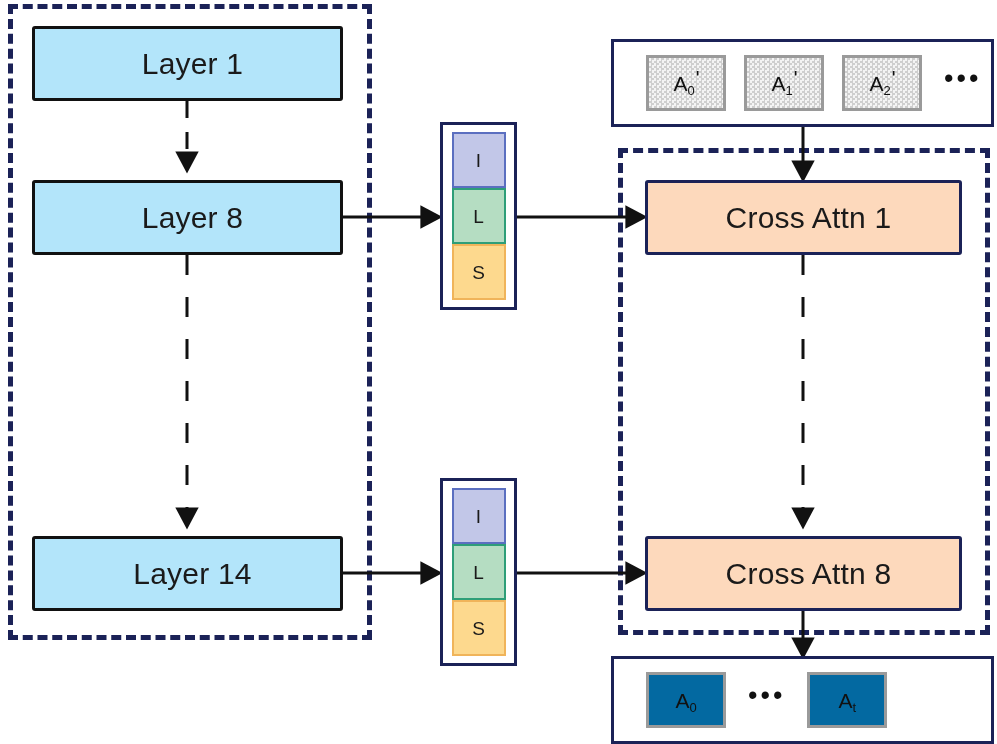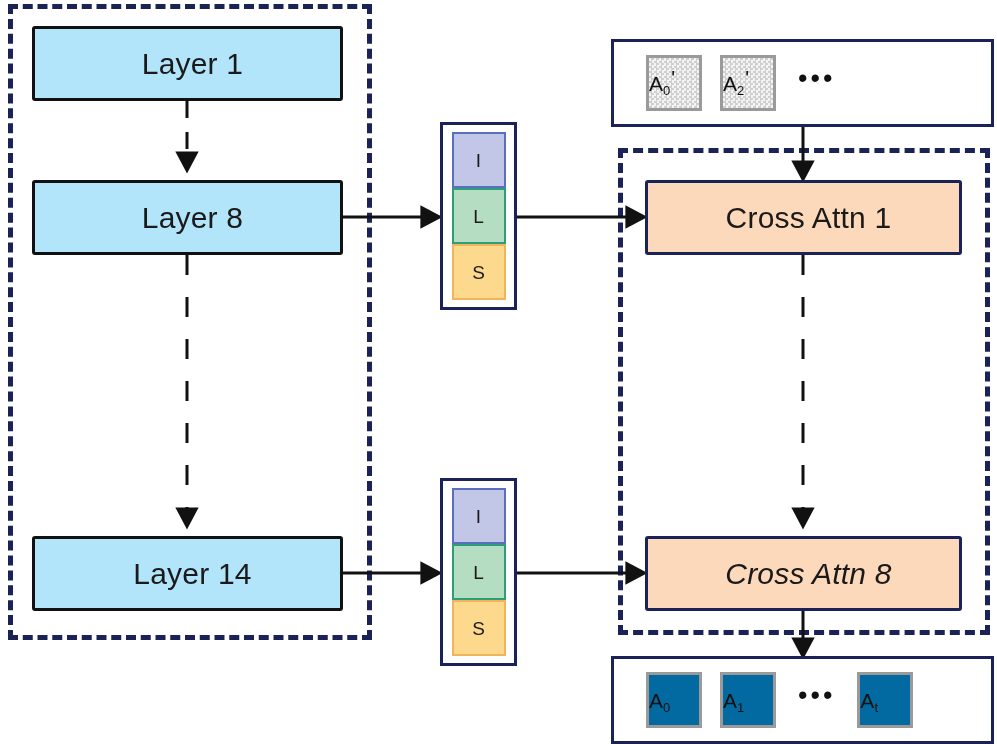--- a/index.html
+++ b/index.html
@@ -54,21 +54,21 @@
   #layer-14 { top: 536px; }
 
   .attn-block {
     background: #fdd9bc;
     border: 3px solid #1b2257;
     left: 645px;
     width: 317px;
     height: 75px;
   }
   #cross-attn-1 { top: 180px; align-items: center; }
-  #cross-attn-8 { top: 536px; font-style: italic; }
+  #cross-attn-8 { top: 536px; }
 
   
   .ils-stack {
     position: absolute;
     width: 77px;
     height: 188px;
     background: #ffffff;
     border: 3px solid #1b2257;
     padding: 7px 0;
     display: flex;
@@ -107,25 +107,26 @@
   #token-row-noisy { top: 39px; }
   #token-row-clean { top: 656px; }
 
   .token-inner {
     display: flex;
     align-items: center;
     gap: 18px;
     padding-left: 32px;
   }
   .token {
-    width: 56px;
+    width: 80px;
     height: 56px;
     border: 3px solid #9a9a9a;
     display: flex;
     align-items: center;
+    justify-content: center;
     font-size: 21px;
     color: #111111;
     line-height: 1;
     position: relative;
   }
   .token.clean { background: #0369a1; }
   .token.noisy {
     background:
       repeating-conic-gradient(#cfcfcf 0% 25%, #f4f4f4 0% 50%) 0 0 / 5px 5px,
       repeating-conic-gradient(#a8a8a8 0% 25%, #ededed 0% 50%) 2px 3px / 7px 7px,
@@ -232,39 +233,39 @@
 
   <div class="token-row" id="token-row-noisy">
     <div class="token-inner">
       <div class="token noisy">
         <span class="tok-label">
           <span>A</span><sub>0</sub><span class="prime">'</span>
         </span>
       </div>
       <div class="token noisy">
         <span class="tok-label">
+          <span>A</span><sub>1</sub><span class="prime">'</span>
+        </span>
+      </div>
+      <div class="token noisy">
+        <span class="tok-label">
           <span>A</span><sub>2</sub><span class="prime">'</span>
         </span>
       </div>
       <div class="ellipsis">•••</div>
     </div>
   </div>
 
   <div class="token-row" id="token-row-clean">
     <div class="token-inner">
       <div class="token clean">
         <span class="tok-label">
           <span>A</span><sub>0</sub>
         </span>
       </div>
-      <div class="token clean">
-        <span class="tok-label">
-          <span>A</span><sub>1</sub>
-        </span>
-      </div>
       <div class="ellipsis">•••</div>
       <div class="token clean">
         <span class="tok-label">
           <span>A</span><sub>t</sub>
         </span>
       </div>
     </div>
   </div>
 
 </div>

